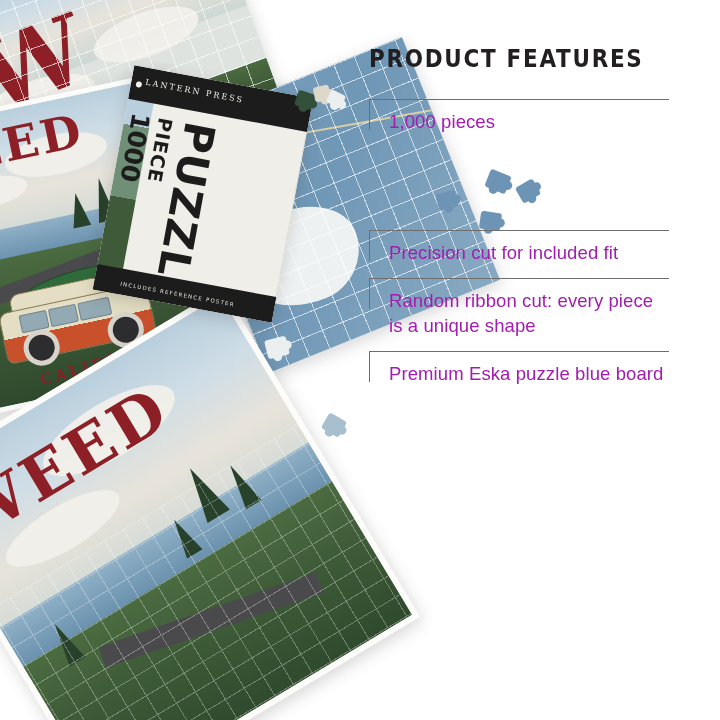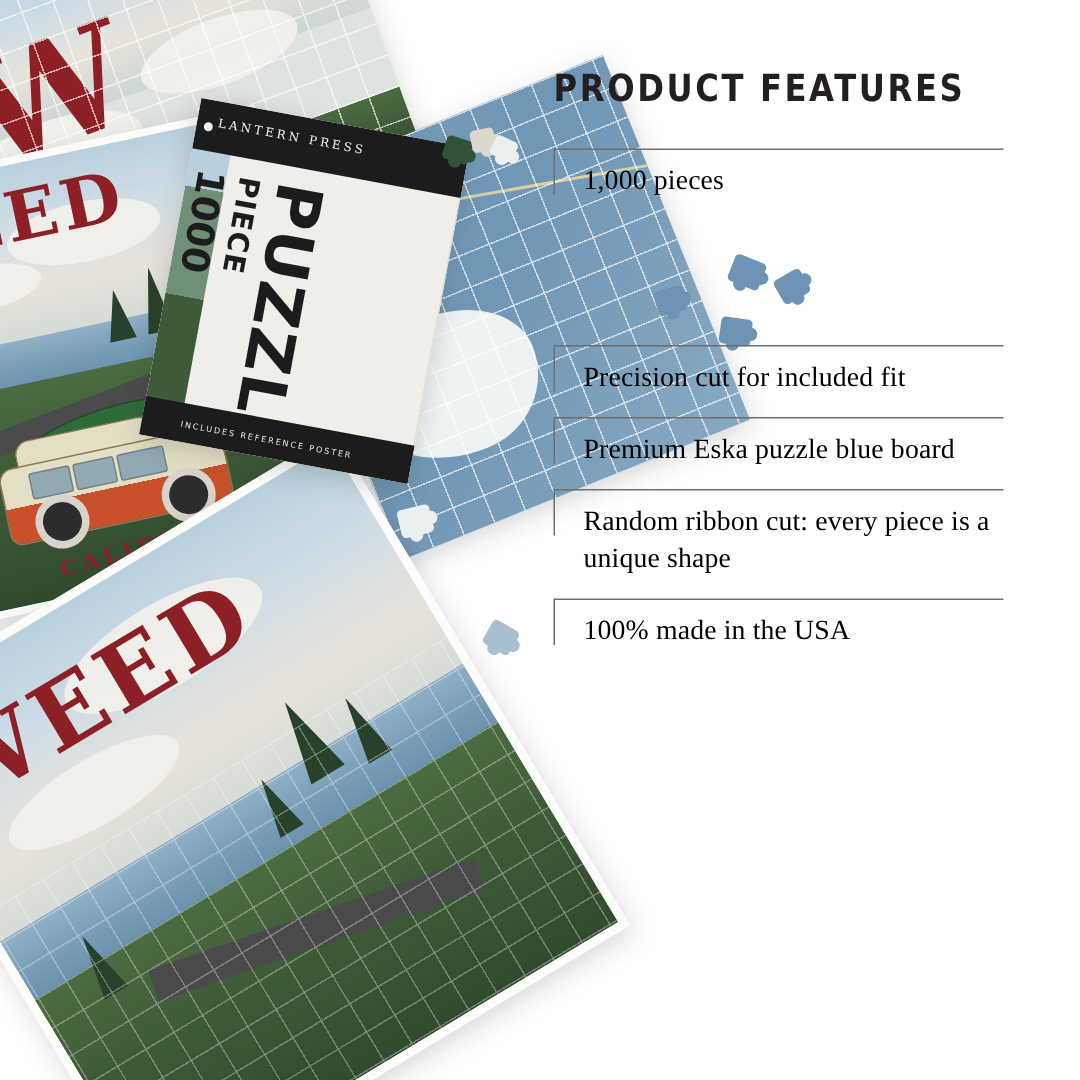--- a/index.html
+++ b/index.html
@@ -38,22 +38,22 @@
   .feature::before{
     content:"";
     position:absolute;
     left:0; top:0;
     width:1.3px; height:30px;
     background:#6d6e70;
   }
   .feature-text{
     font-size:18.5px;
     line-height:25px;
-    color:#000000;
-    font-family:Liberation Serif, serif;
+    color:#a21caf;
+    font-family:Liberation Sans, sans-serif;
     letter-spacing:0.1px;
   }
   .f-gap-1{margin-bottom:92px;}
 
   
   .art{position:absolute;}
   .shadow-soft{box-shadow:0 5px 16px rgba(60,60,60,.20);}
 
   
   .poster-sky{
@@ -362,23 +362,20 @@
   <div class="features">
     <div class="features-title">PRODUCT FEATURES</div>
 
     <div class="feature f-gap-1">
       <div class="feature-text">1,000 pieces</div>
     </div>
     <div class="feature">
       <div class="feature-text">Precision cut for included fit</div>
     </div>
     <div class="feature">
+      <div class="feature-text">Random ribbon cut: every piece is a unique shape</div>
+    </div>
+    <div class="feature">
       <div class="feature-text">Premium Eska puzzle blue board</div>
     </div>
-    <div class="feature">
-      <div class="feature-text">Random ribbon cut: every piece is a unique shape</div>
-    </div>
-    <div class="feature">
-      <div class="feature-text">100% made in the USA</div>
-    </div>
   </div>
 
 </div>
 
 </body></html>

